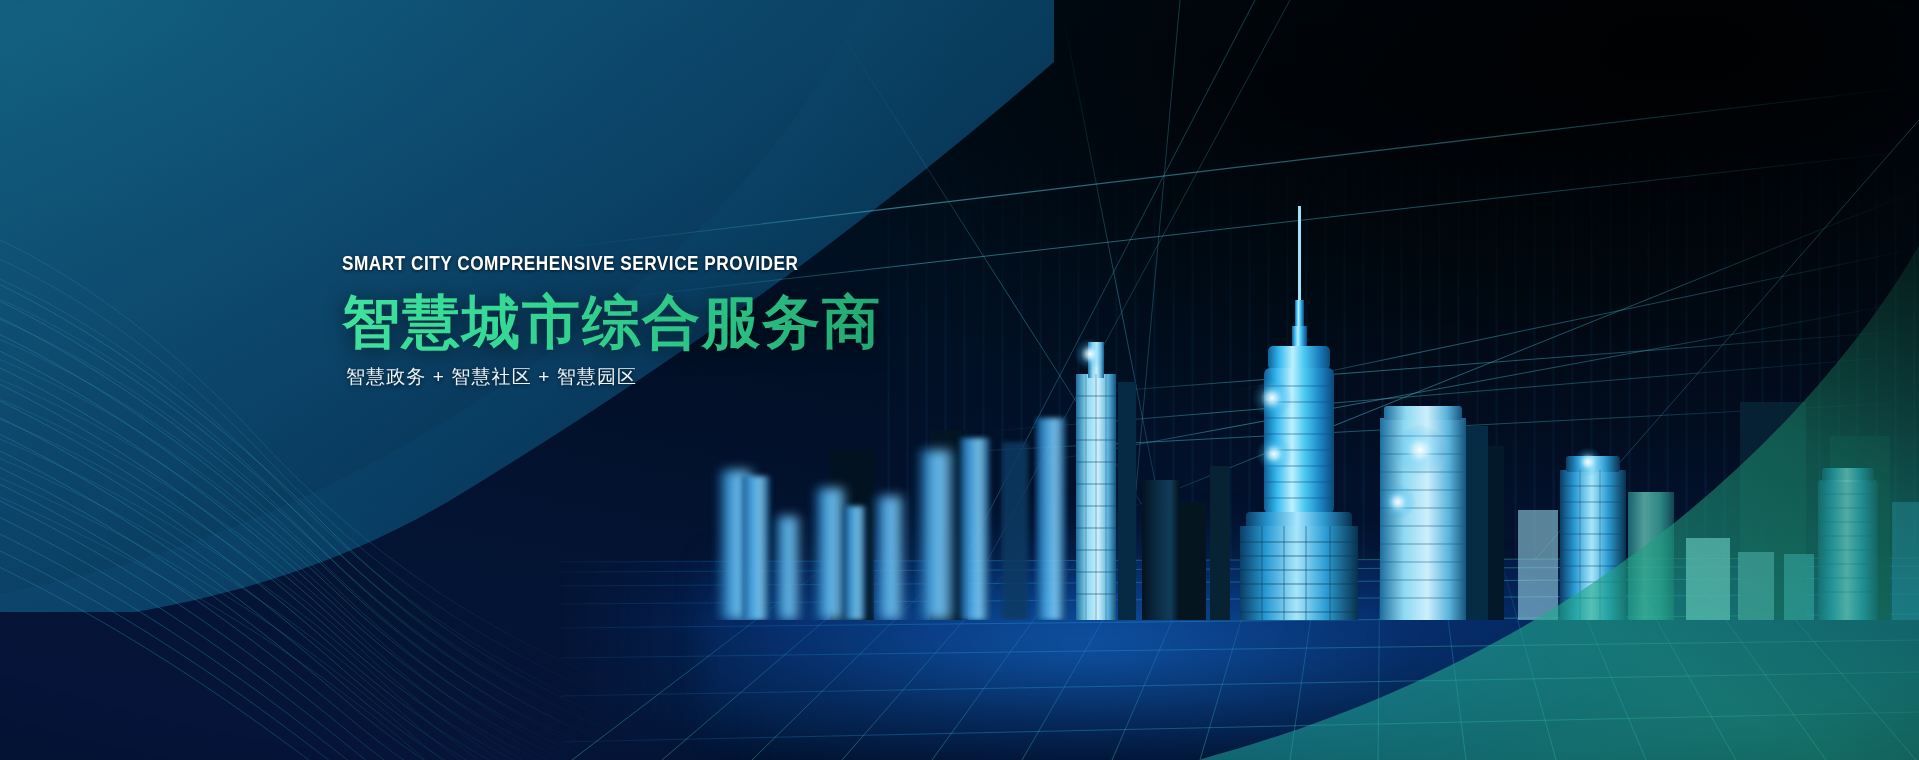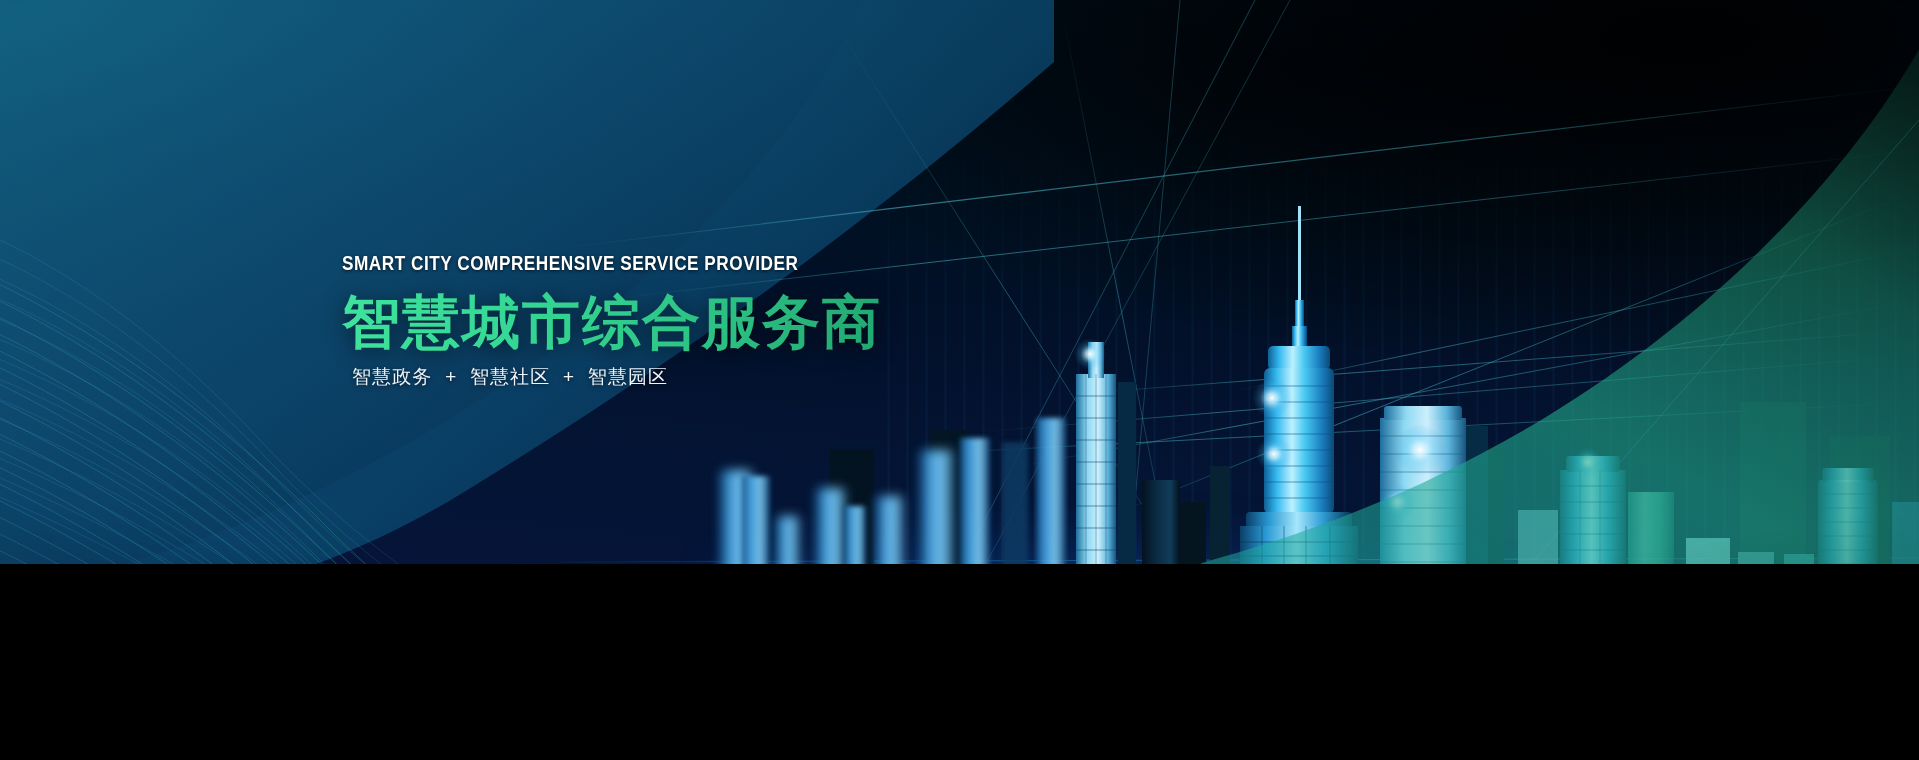--- a/index.html
+++ b/index.html
@@ -1,20 +1,20 @@
 <!DOCTYPE html>
 <html><head>
 <meta charset="utf-8">
 <style>
   html,body{margin:0;padding:0;background:#000;}
   body{font-family:"Liberation Sans","DejaVu Sans",sans-serif;}
 
   #banner{
     position:relative;
-    width:1919px;height:564px;
+    width:1919px;height:760px;
     overflow:hidden;
     background:#404040;
     isolation:isolate;
   }
 
   
   .layer{position:absolute;inset:0;pointer-events:none;}
 
   .sky-base{
     background:
@@ -104,25 +104,25 @@
     margin:16px 0 12px 0;
     white-space:nowrap;
     background-image:linear-gradient(100deg,#3fe39d 0%,#35d894 22%,#2cc384 48%,#23a973 70%,#1d8b60 100%);
     -webkit-background-clip:text;
             background-clip:text;
     color:transparent;
     -webkit-text-fill-color:transparent;
     filter:drop-shadow(0 3px 10px rgba(0,0,0,.55));
   }
   .subline{
-    font-family:Liberation Mono, monospace;
+    font-family:Liberation Sans, sans-serif;
     font-size:19px;
     letter-spacing:1.1px;
     color:#eef4fb;
-    margin:10px;
+    margin:4px;
     white-space:nowrap;
     text-shadow:0 1px 5px rgba(0,0,0,.7);
   }
 
   
   .vignette{
     background:radial-gradient(130% 110% at 50% 45%, rgba(0,0,0,0) 55%, rgba(0,0,0,.42) 100%);
   }
 </style>
 </head>

